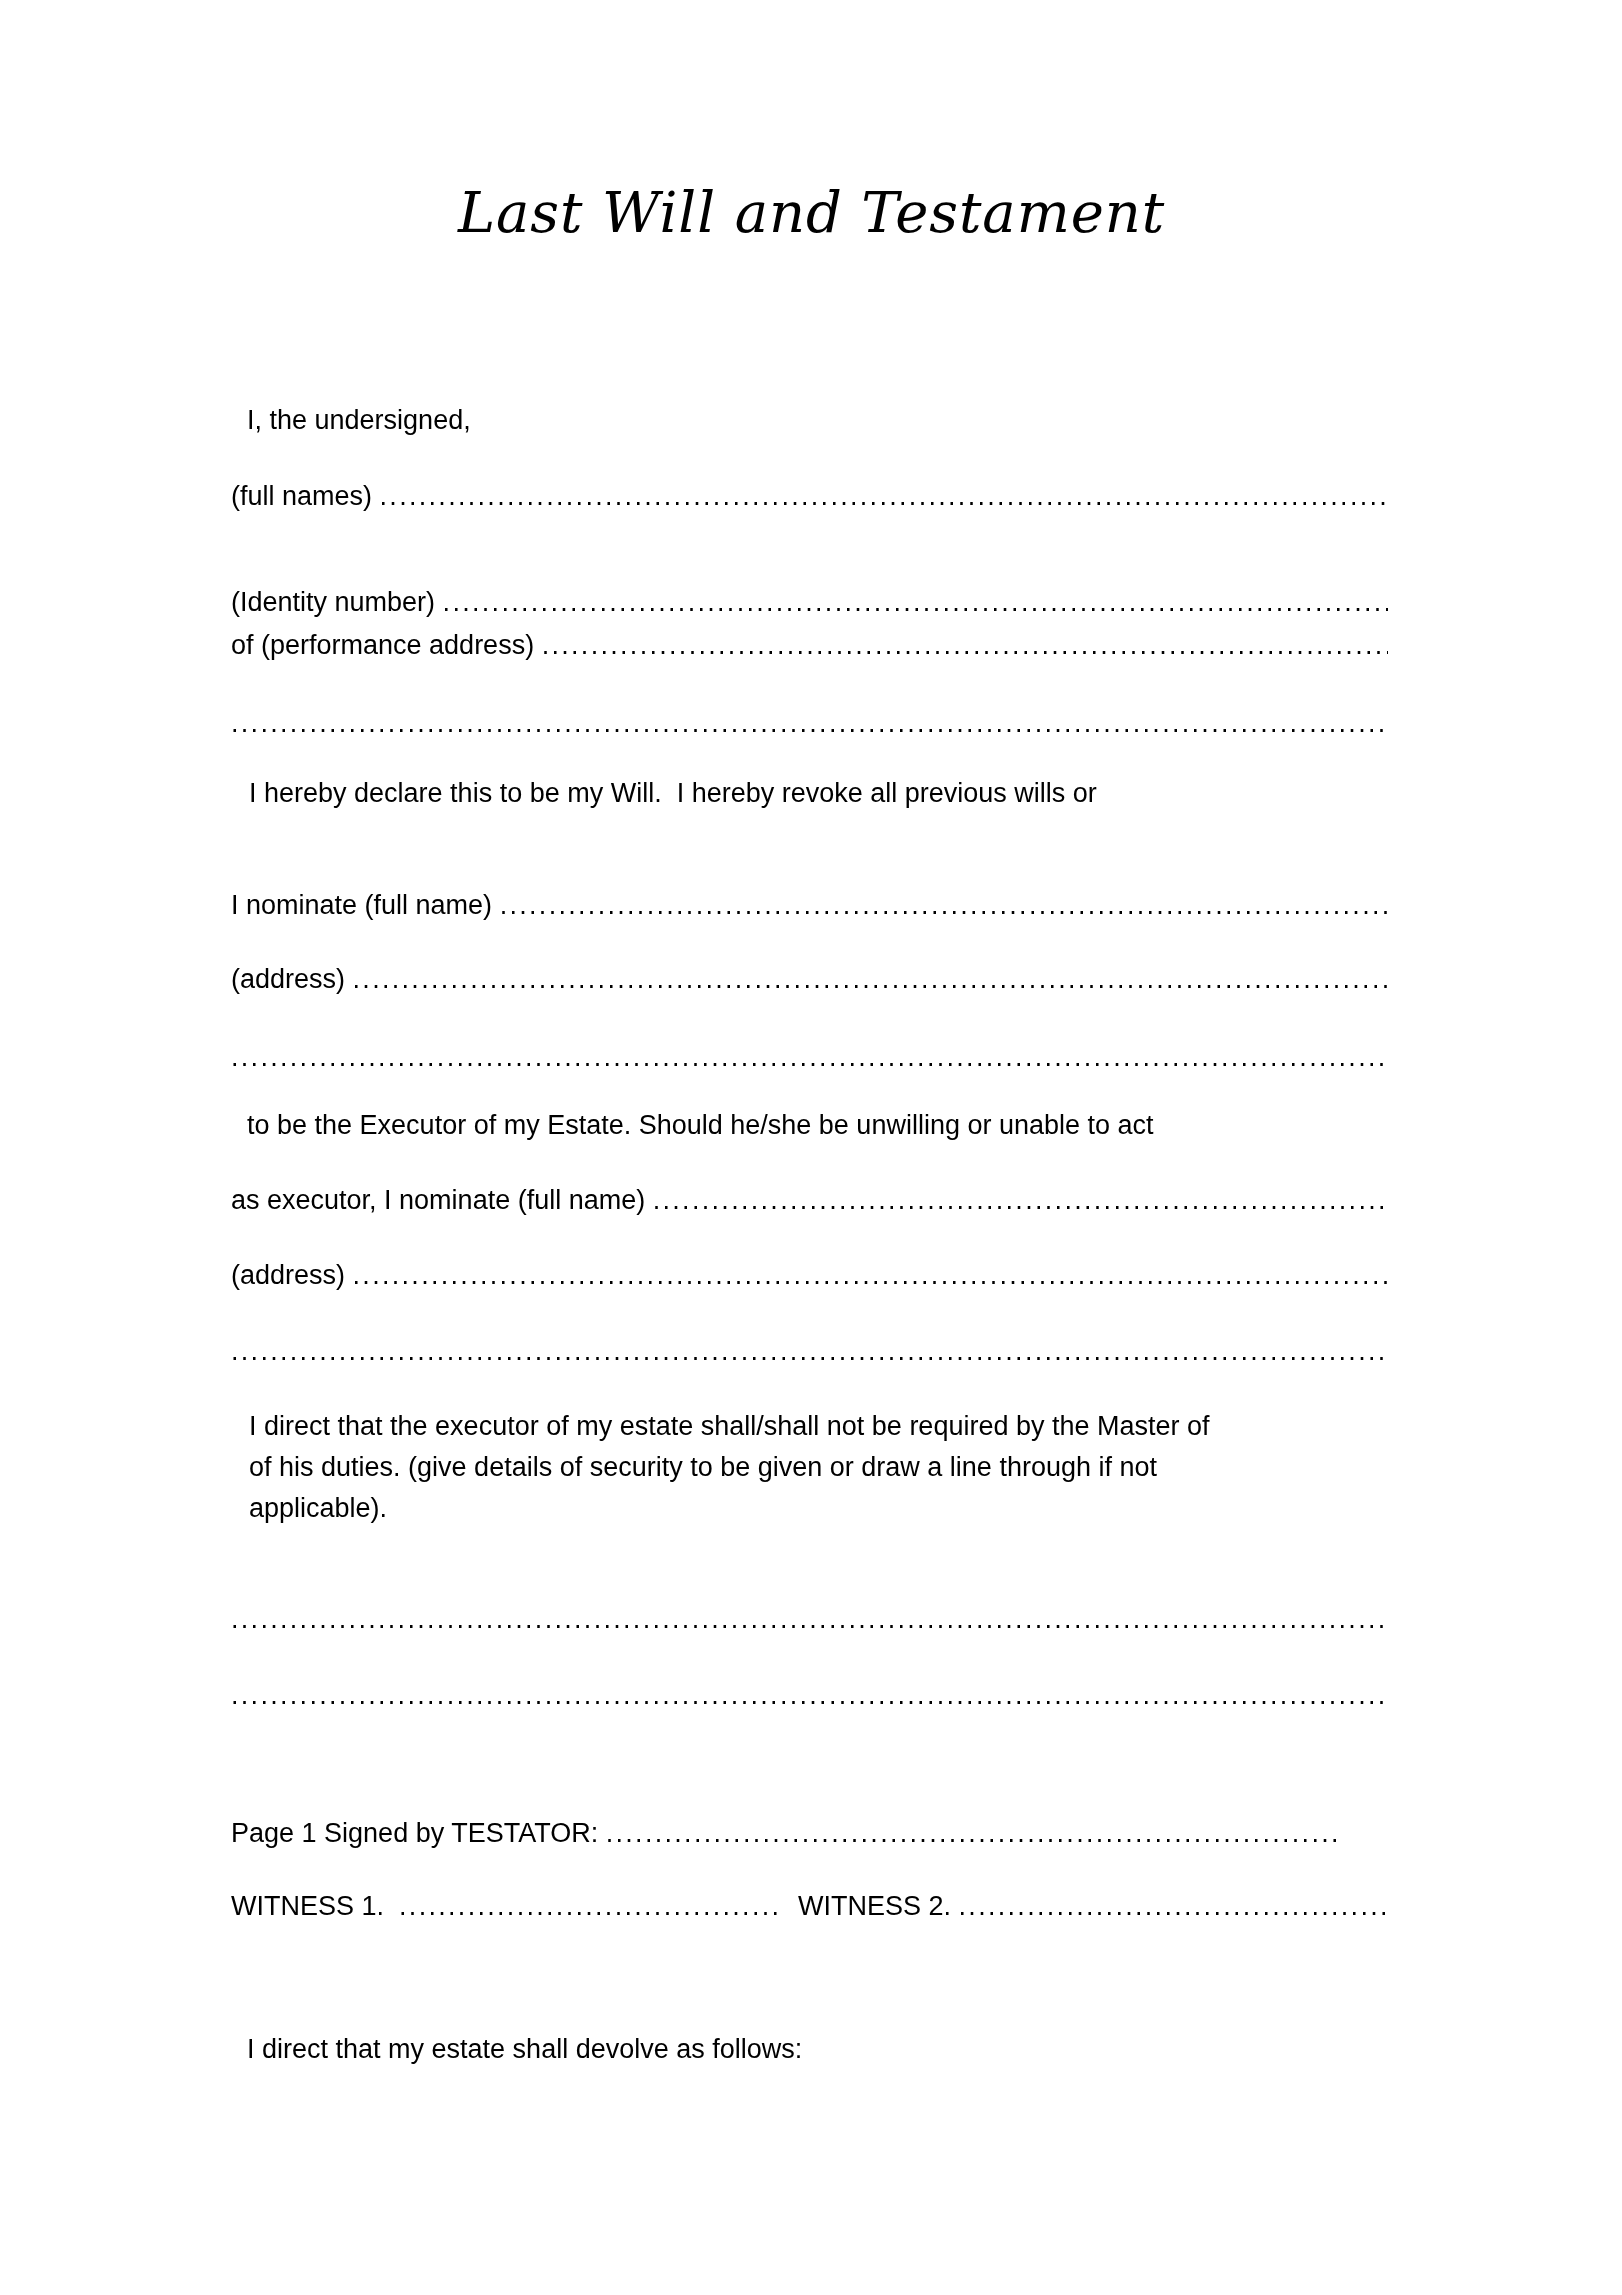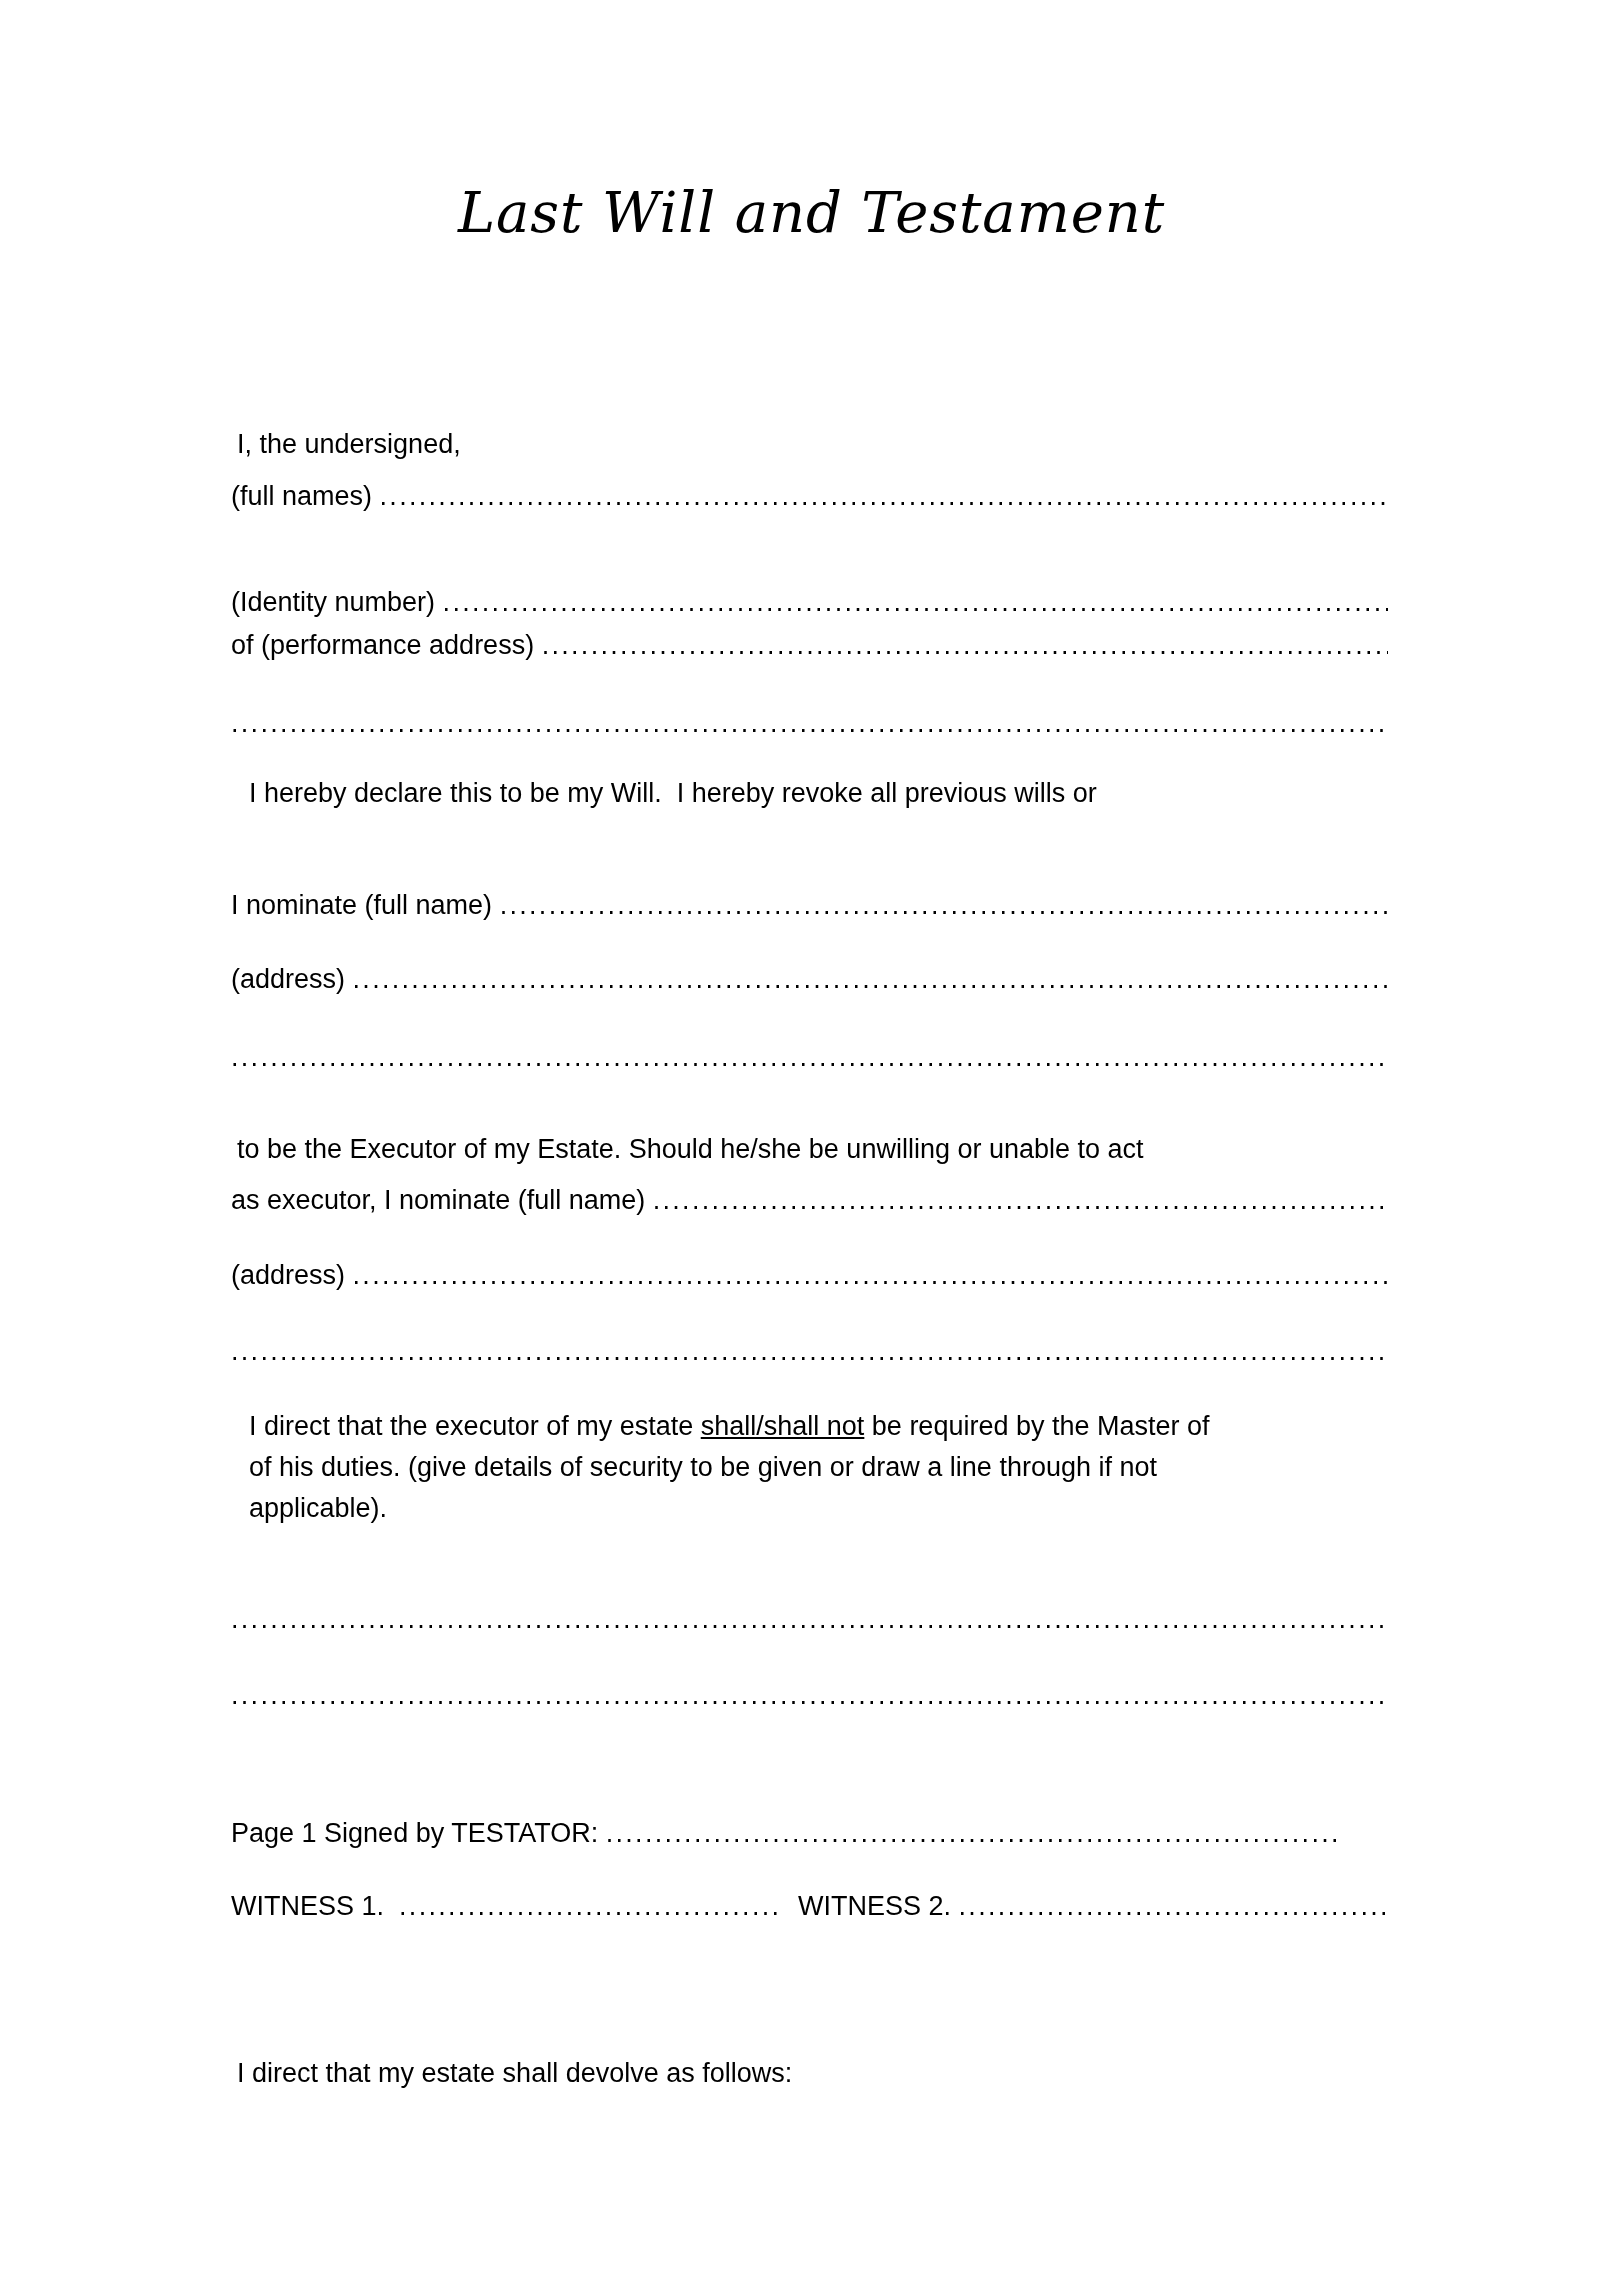--- a/index.html
+++ b/index.html
@@ -25,25 +25,24 @@
     margin: 0;
     text-align: center;
     font-family: "DejaVu Serif", serif;
     font-style: italic;
     font-weight: 500;
     font-size: 56px;
     letter-spacing: 0.9px;
   }
   .line {
     position: absolute;
-    left: 237px;
+    left: 247px;
     width: 1157px;
     line-height: 37px;
     white-space: pre;
-    margin-top: 24px;
   }
   .field {
     position: absolute;
     left: 231px;
     width: 1157px;
     display: flex;
     align-items: baseline;
     line-height: 37px;
   }
   .field .label {
@@ -66,21 +65,20 @@
   .para {
     position: absolute;
     left: 249px;
     width: 1175px;
   }
   .para .pline {
     line-height: 41px;
     white-space: pre;
   }
   .u {
-    text-decoration: underline;
     text-align: right;
   }
 </style>
 </head>
 <body>
 
 <div class="page">
 
   <h1 class="title">Last Will and Testament</h1>
 

